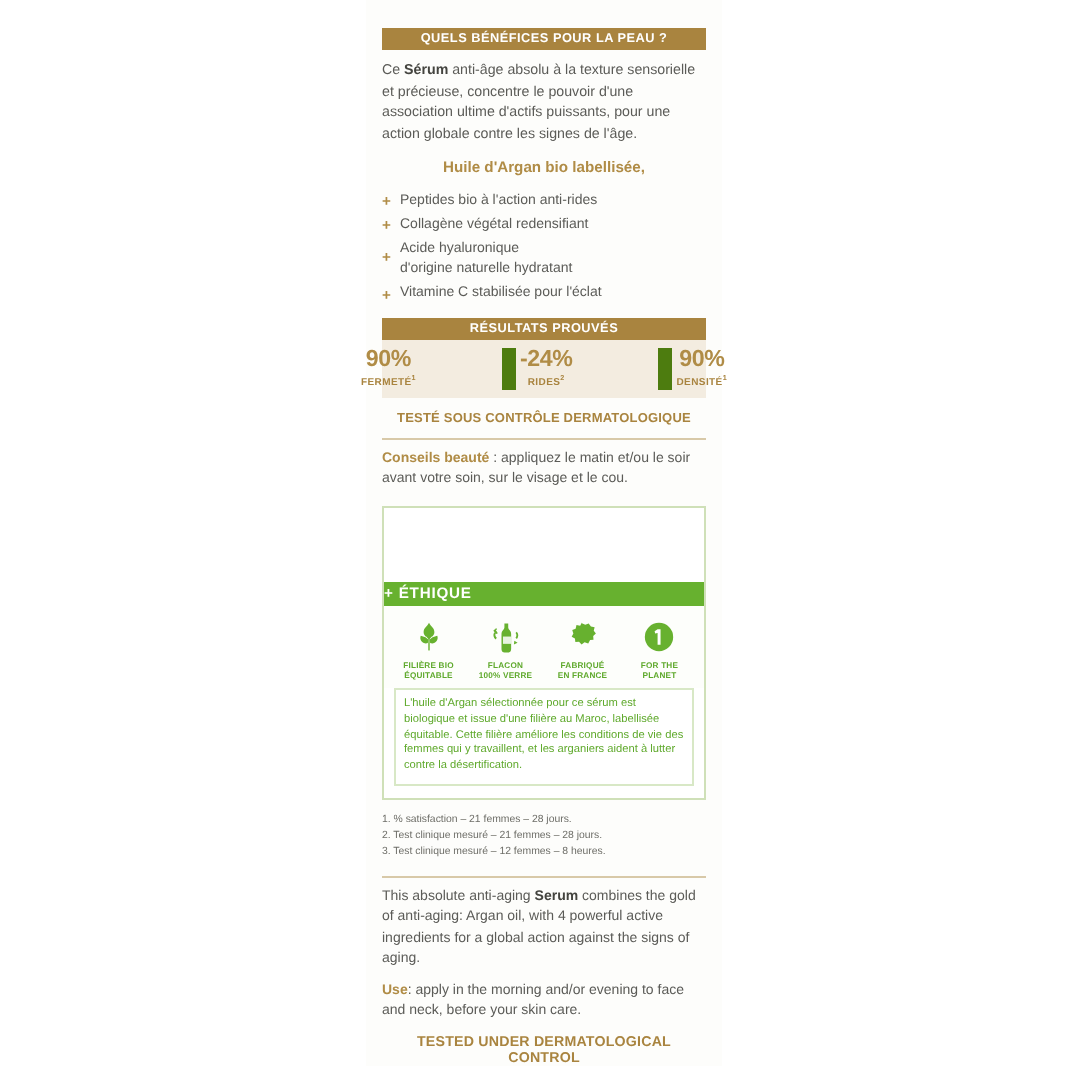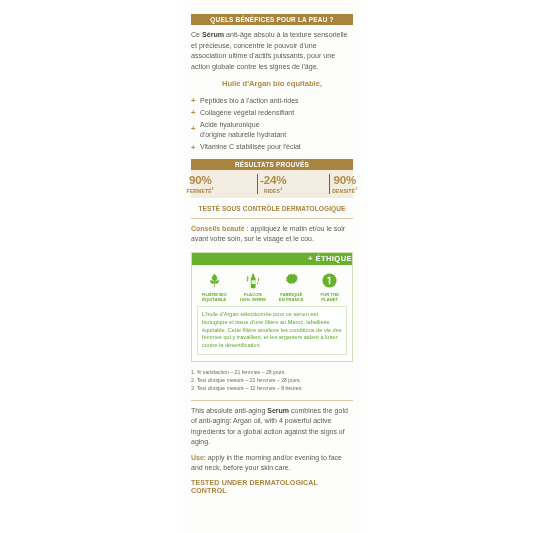--- a/index.html
+++ b/index.html
@@ -108,21 +108,21 @@
     justify-content: center;
     gap: 41px;
   }
   .res-row + .res-row { margin-top: 3px; }
   .res-cell {
     flex: 1;
     text-align: center;
     padding: 0 2px;
   }
   .res-cell + .res-cell {
-    border-left: 1px solid #4d7c0f;
+    border-left: 7px solid #4d7c0f;
   }
   .res-num {
     color: #b08c46;
     font-weight: bold;
     font-size: 11.6px;
     line-height: 1.1;
     letter-spacing: -0.2px;
   }
   .res-lab {
     color: #a9843f;
@@ -162,24 +162,25 @@
     margin-top: 7px;
     border: 1px solid #cfe0b8;
     background: #ffffff;
     padding: 0;
   }
   .ethics-banner {
     background: #67b12f;
     color: #ffffff;
     font-weight: bold;
     font-size: 7.6px;
-    text-align: right;
+    text-align: left;
     letter-spacing: 0.4px;
     padding: 2.6px 0 2.4px 0;
     line-height: 1;
+    margin-top: 37px;
   }
   .ethics-icons {
     display: flex;
     justify-content: space-around;
     align-items: flex-end;
     padding: 6px 3px 4px 3px;
     background: #fdfefb;
   }
   .eth-item {
     width: 34px;
@@ -231,37 +232,38 @@
   .en-copy b, .nl-copy b { color: #44443f; }
   .en-copy .gold-b, .nl-copy .gold-b { color: #b08c46; font-weight: bold; }
 
   .en-derm {
     color: #a9843f;
     font-weight: bold;
     font-size: 7.1px;
     letter-spacing: 0.1px;
     margin-top: 5px;
     line-height: 1.2;
+    text-align: center;
   }
 </style>
 </head>
 <body>
 
 <div class="panel-edge-left"></div>
 <div class="panel-edge-right"></div>
 
 <div id="package">
   <div class="inner">
 
     <div class="gold-banner">QUELS BÉNÉFICES POUR LA PEAU ?</div>
 
     <div class="body-copy"><span>Ce </span><b>Sérum</b><span> anti-âge absolu à la texture sensorielle et précieuse, concentre le pouvoir d'une association ultime d'actifs puissants, pour une action globale contre les signes de l'âge.</span></div>
 
     <div class="gold-head">
-      <div>Huile d'Argan bio équitable,</div>
+      <div>Huile d'Argan bio labellisée,</div>
     </div>
 
     <ul class="benefits" id="benefits-list">
         <li><span class="plus">+</span><span>Peptides bio à l'action anti-rides</span></li>
         <li><span class="plus">+</span><span>Collagène végétal redensifiant</span></li>
         <li class="two-line"><span class="plus">+</span><span>Acide hyaluronique<br>d'origine naturelle hydratant</span></li>
         <li><span class="plus">+</span><span>Vitamine C stabilisée pour l'éclat</span></li>
       </ul>
 
     <div class="results-wrap">

